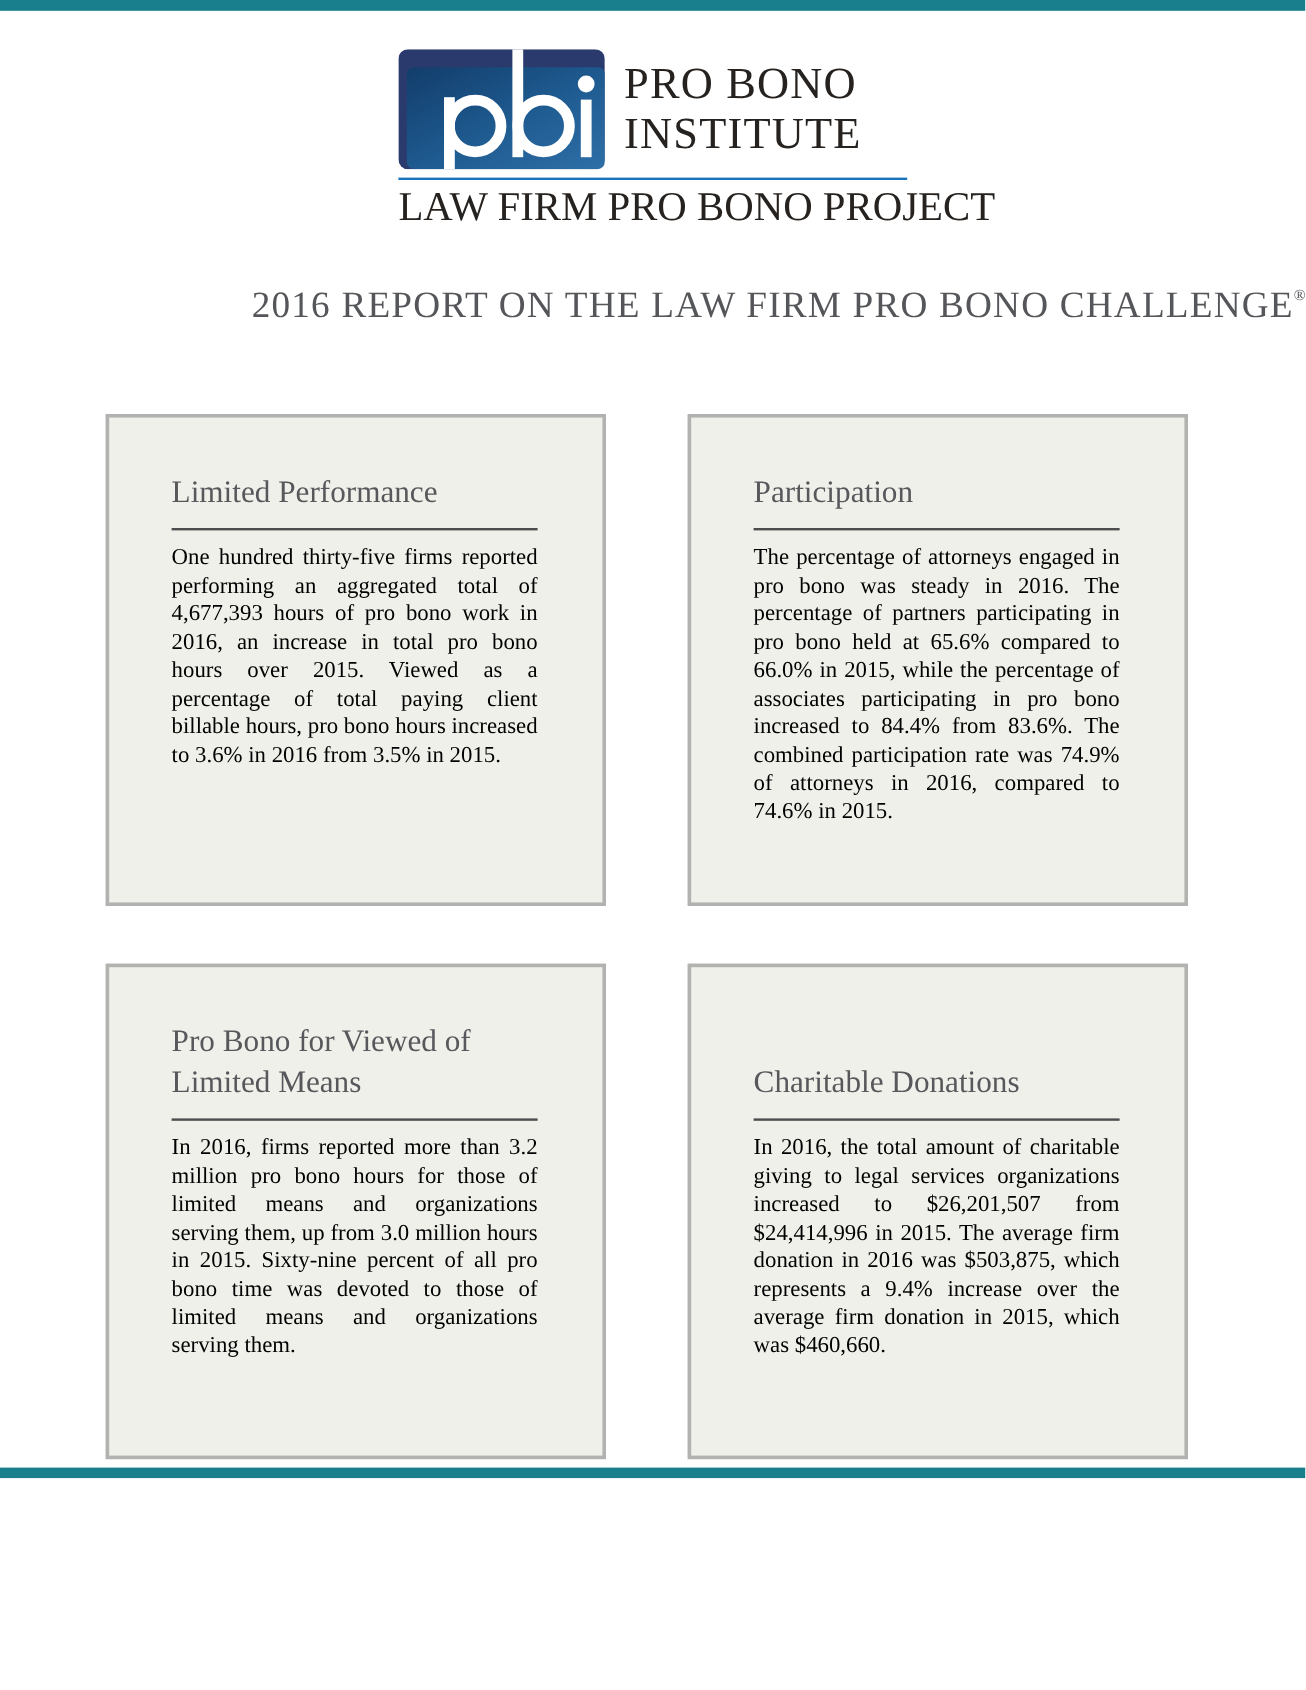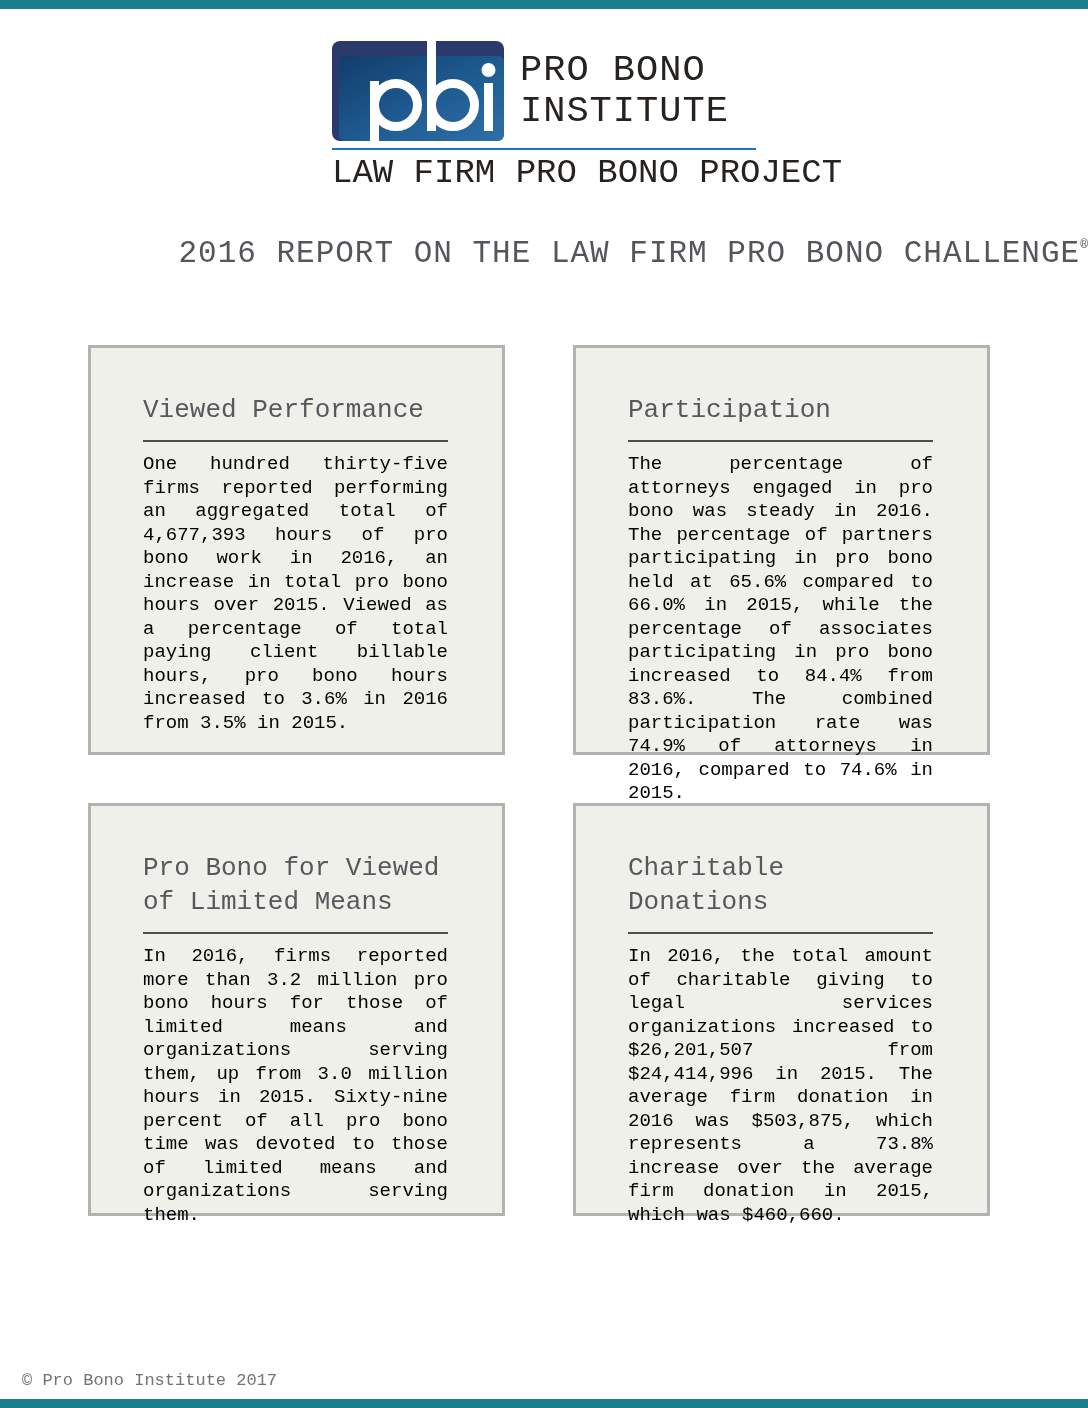--- a/index.html
+++ b/index.html
@@ -1,21 +1,21 @@
 <!DOCTYPE html>
 <html><head>
 <meta charset="utf-8">
 <style>
   html,body{margin:0;padding:0;background:#ffffff;}
   .page{
     position:relative;
-    width:1088px;height:1408px;
+    width:1088px;height:1232px;
     background:#ffffff;
     overflow:hidden;
-    font-family:Liberation Mono, monospace;
+    font-family:Liberation Serif, serif;
   }
   .edge-bar{
     position:absolute;left:0;width:1088px;height:9px;
   }
   .edge-bar.top{top:0;}
   .edge-bar.bottom{bottom:0;}
 
   
   .logo-group{
     position:absolute;
@@ -69,21 +69,21 @@
     box-sizing:border-box;
     background:#f0f0ea;
     border:3px solid #b2b2b0;
     padding:45px 54px 0 52px;
   }
   .card-head{
     font-size:26px;line-height:34px;
     color:#57585b;
   }
   .card-head.push-down{
-    display:flex;flex-direction:column;
+    display:flex;flex-direction:column;justify-content:flex-end;
     min-height:68px;
   }
   .card-rule{
     height:2px;background:#4c4c4e;
     margin:13px 0 11px 0;
   }
   .card-body{
     font-size:19px;line-height:23.5px;
     color:#000000;
     text-align:justify;
@@ -135,21 +135,21 @@
     <div class="logo-subtitle">LAW FIRM PRO BONO PROJECT</div>
   </div>
 
   <div class="report-title">
     <span>2016 REPORT ON THE LAW FIRM PRO BONO CHALLENGE</span><sup>®</sup>
   </div>
 
   <div class="cards">
 
     <div class="card">
-      <div class="card-head">Viewed Performance</div>
+      <div class="card-head">Limited Performance</div>
       <div class="card-rule"></div>
       <div class="card-body">One hundred thirty-five firms reported performing an aggregated total of 4,677,393 hours of pro bono work in 2016, an increase in total pro bono hours over 2015. Viewed as a percentage of total paying client billable hours, pro bono hours increased to 3.6% in 2016 from 3.5% in 2015.</div>
     </div>
 
     <div class="card">
       <div class="card-head">Participation</div>
       <div class="card-rule"></div>
       <div class="card-body">The percentage of attorneys engaged in pro bono was steady in 2016. The percentage of partners participating in pro bono held at 65.6% compared to 66.0% in 2015, while the percentage of associates participating in pro bono increased to 84.4% from 83.6%. The combined participation rate was 74.9% of attorneys in 2016, compared to 74.6% in 2015.</div>
     </div>
 
@@ -157,21 +157,21 @@
       <div class="card-head">Pro Bono for Viewed of Limited Means</div>
       <div class="card-rule"></div>
       <div class="card-body">In 2016, firms reported more than 3.2 million pro bono hours for those of limited means and organizations serving them, up from 3.0 million hours in 2015. Sixty-nine percent of all pro bono time was devoted to those of limited means and organizations serving them.</div>
     </div>
 
     <div class="card">
       <div class="card-head push-down">
         <span>Charitable Donations</span>
       </div>
       <div class="card-rule"></div>
-      <div class="card-body">In 2016, the total amount of charitable giving to legal services organizations increased to $26,201,507 from $24,414,996 in 2015. The average firm donation in 2016 was $503,875, which represents a 73.8% increase over the average firm donation in 2015, which was $460,660.</div>
+      <div class="card-body">In 2016, the total amount of charitable giving to legal services organizations increased to $26,201,507 from $24,414,996 in 2015. The average firm donation in 2016 was $503,875, which represents a 9.4% increase over the average firm donation in 2015, which was $460,660.</div>
     </div>
 
   </div>
 
   <div class="footer-copyright">© Pro Bono Institute 2017</div>
 
   <div class="edge-bar bottom" style="background:#1a7f8c;"></div>
 
 </div>
 

